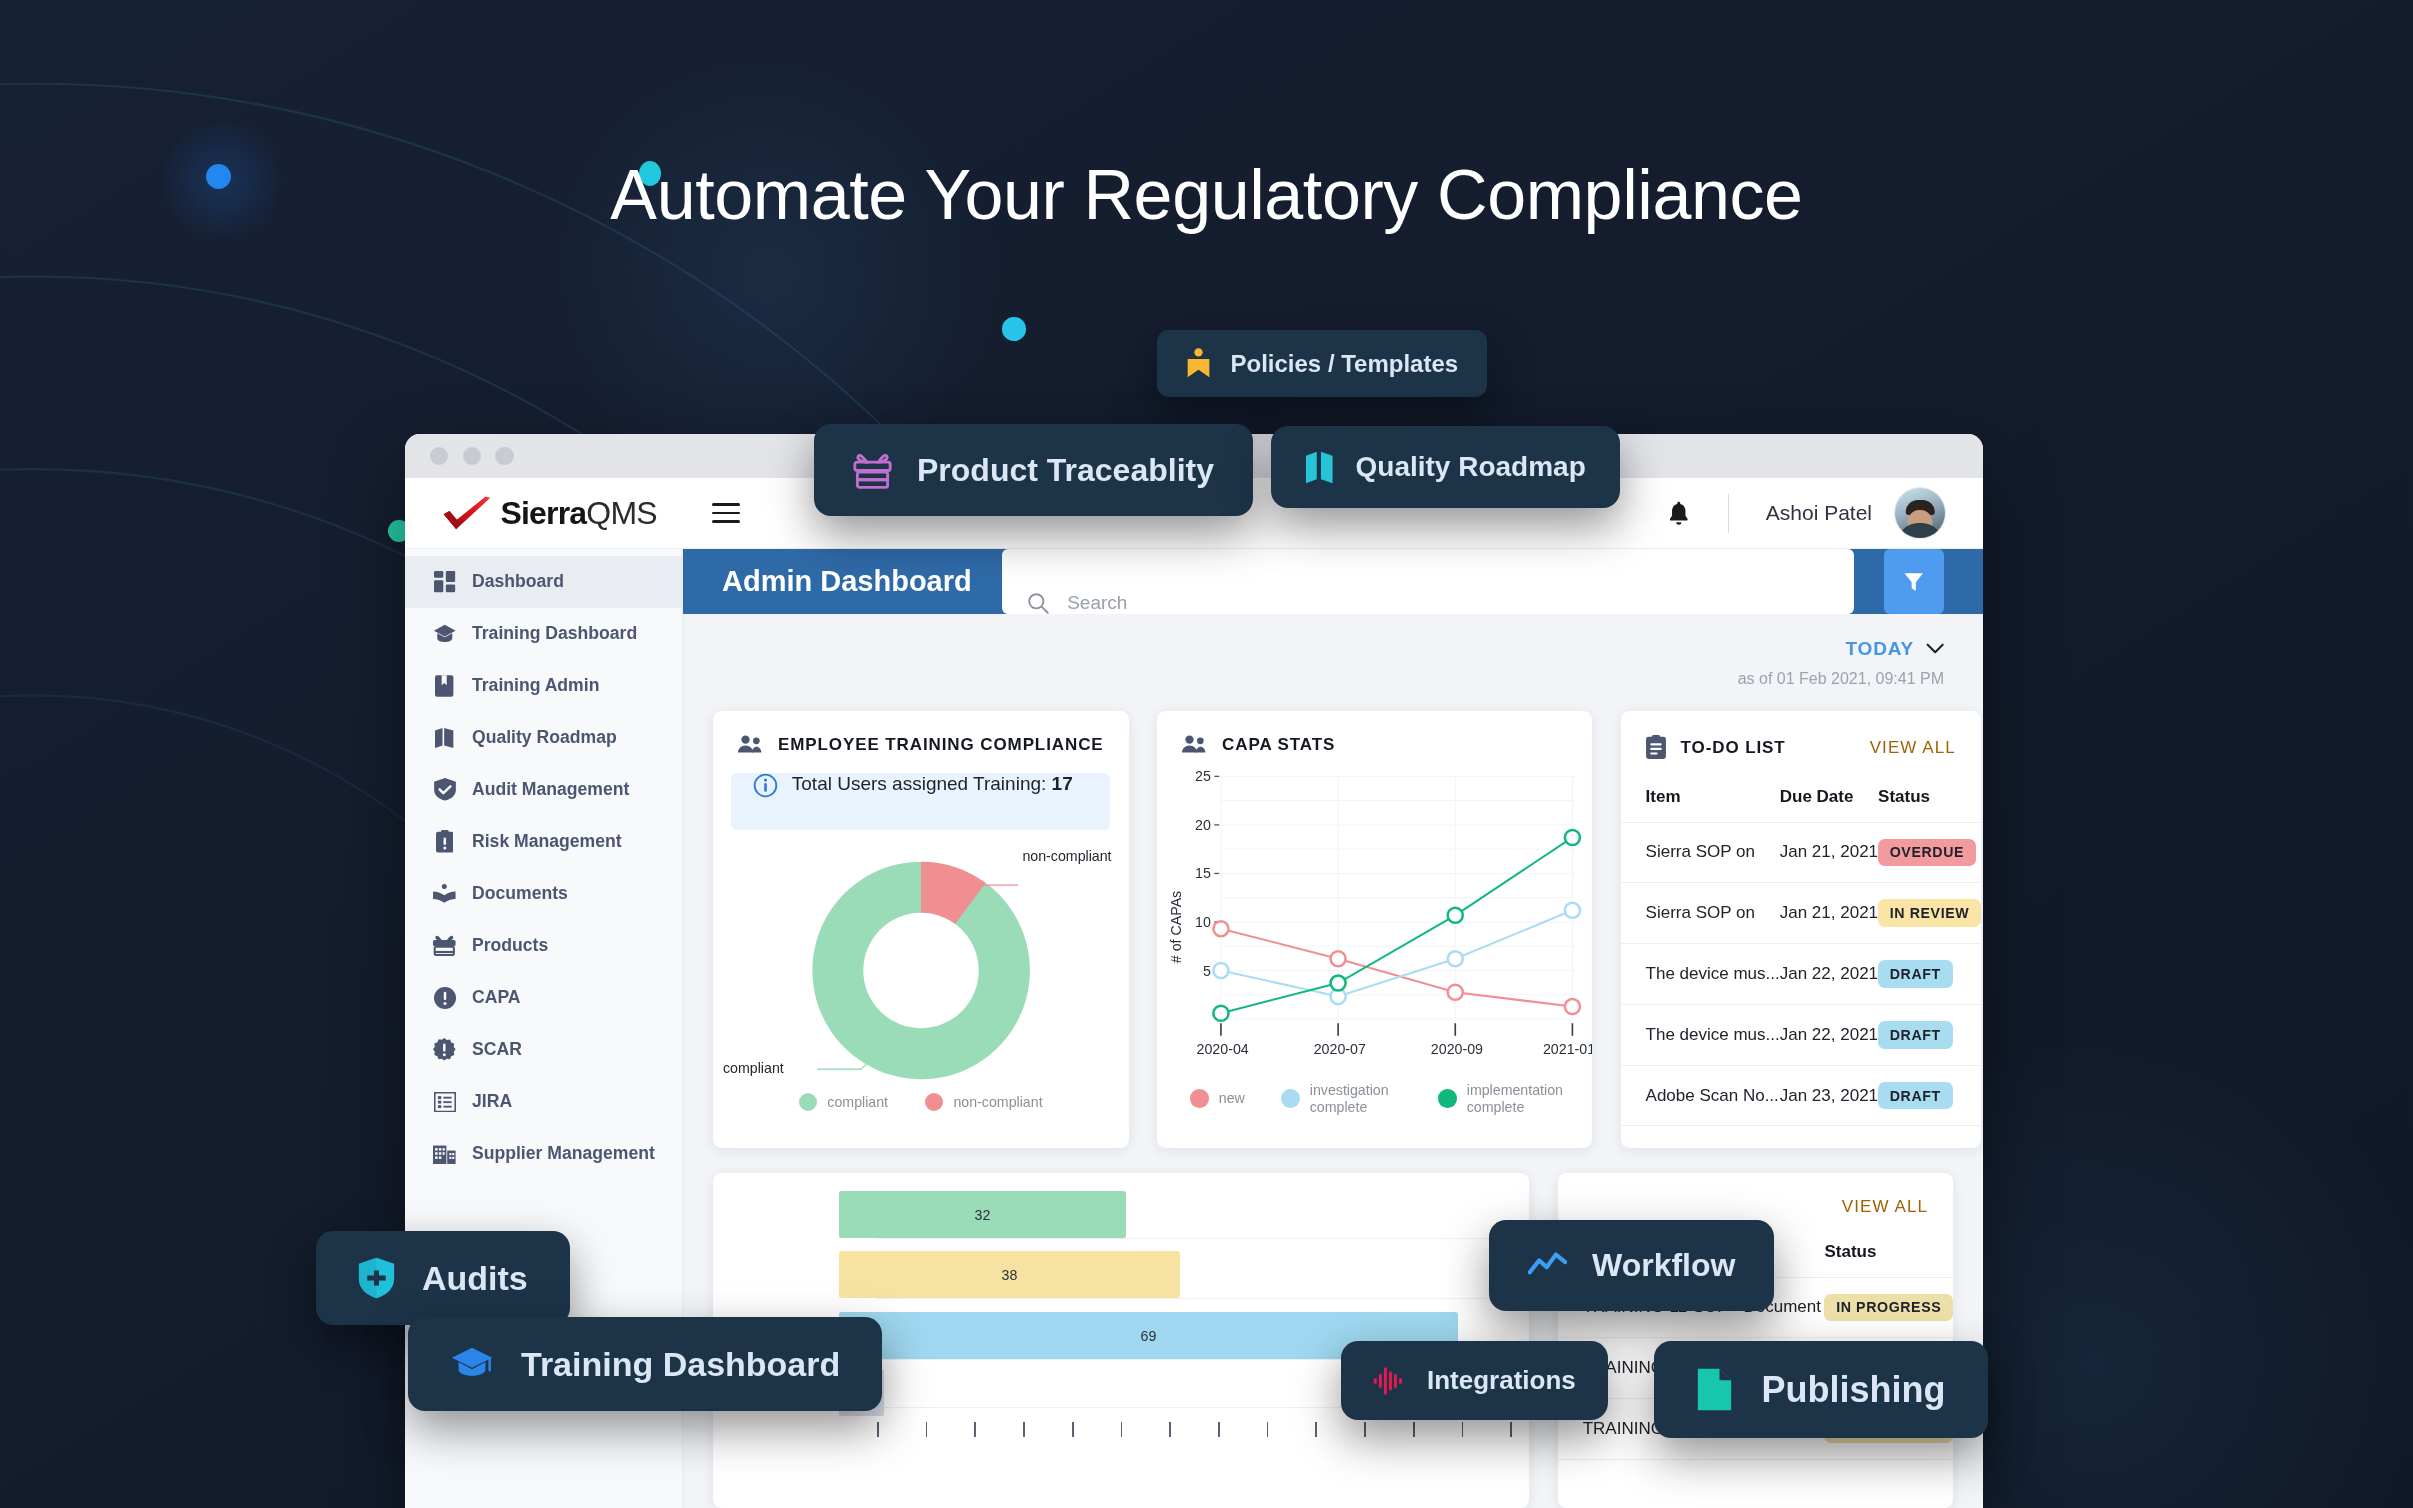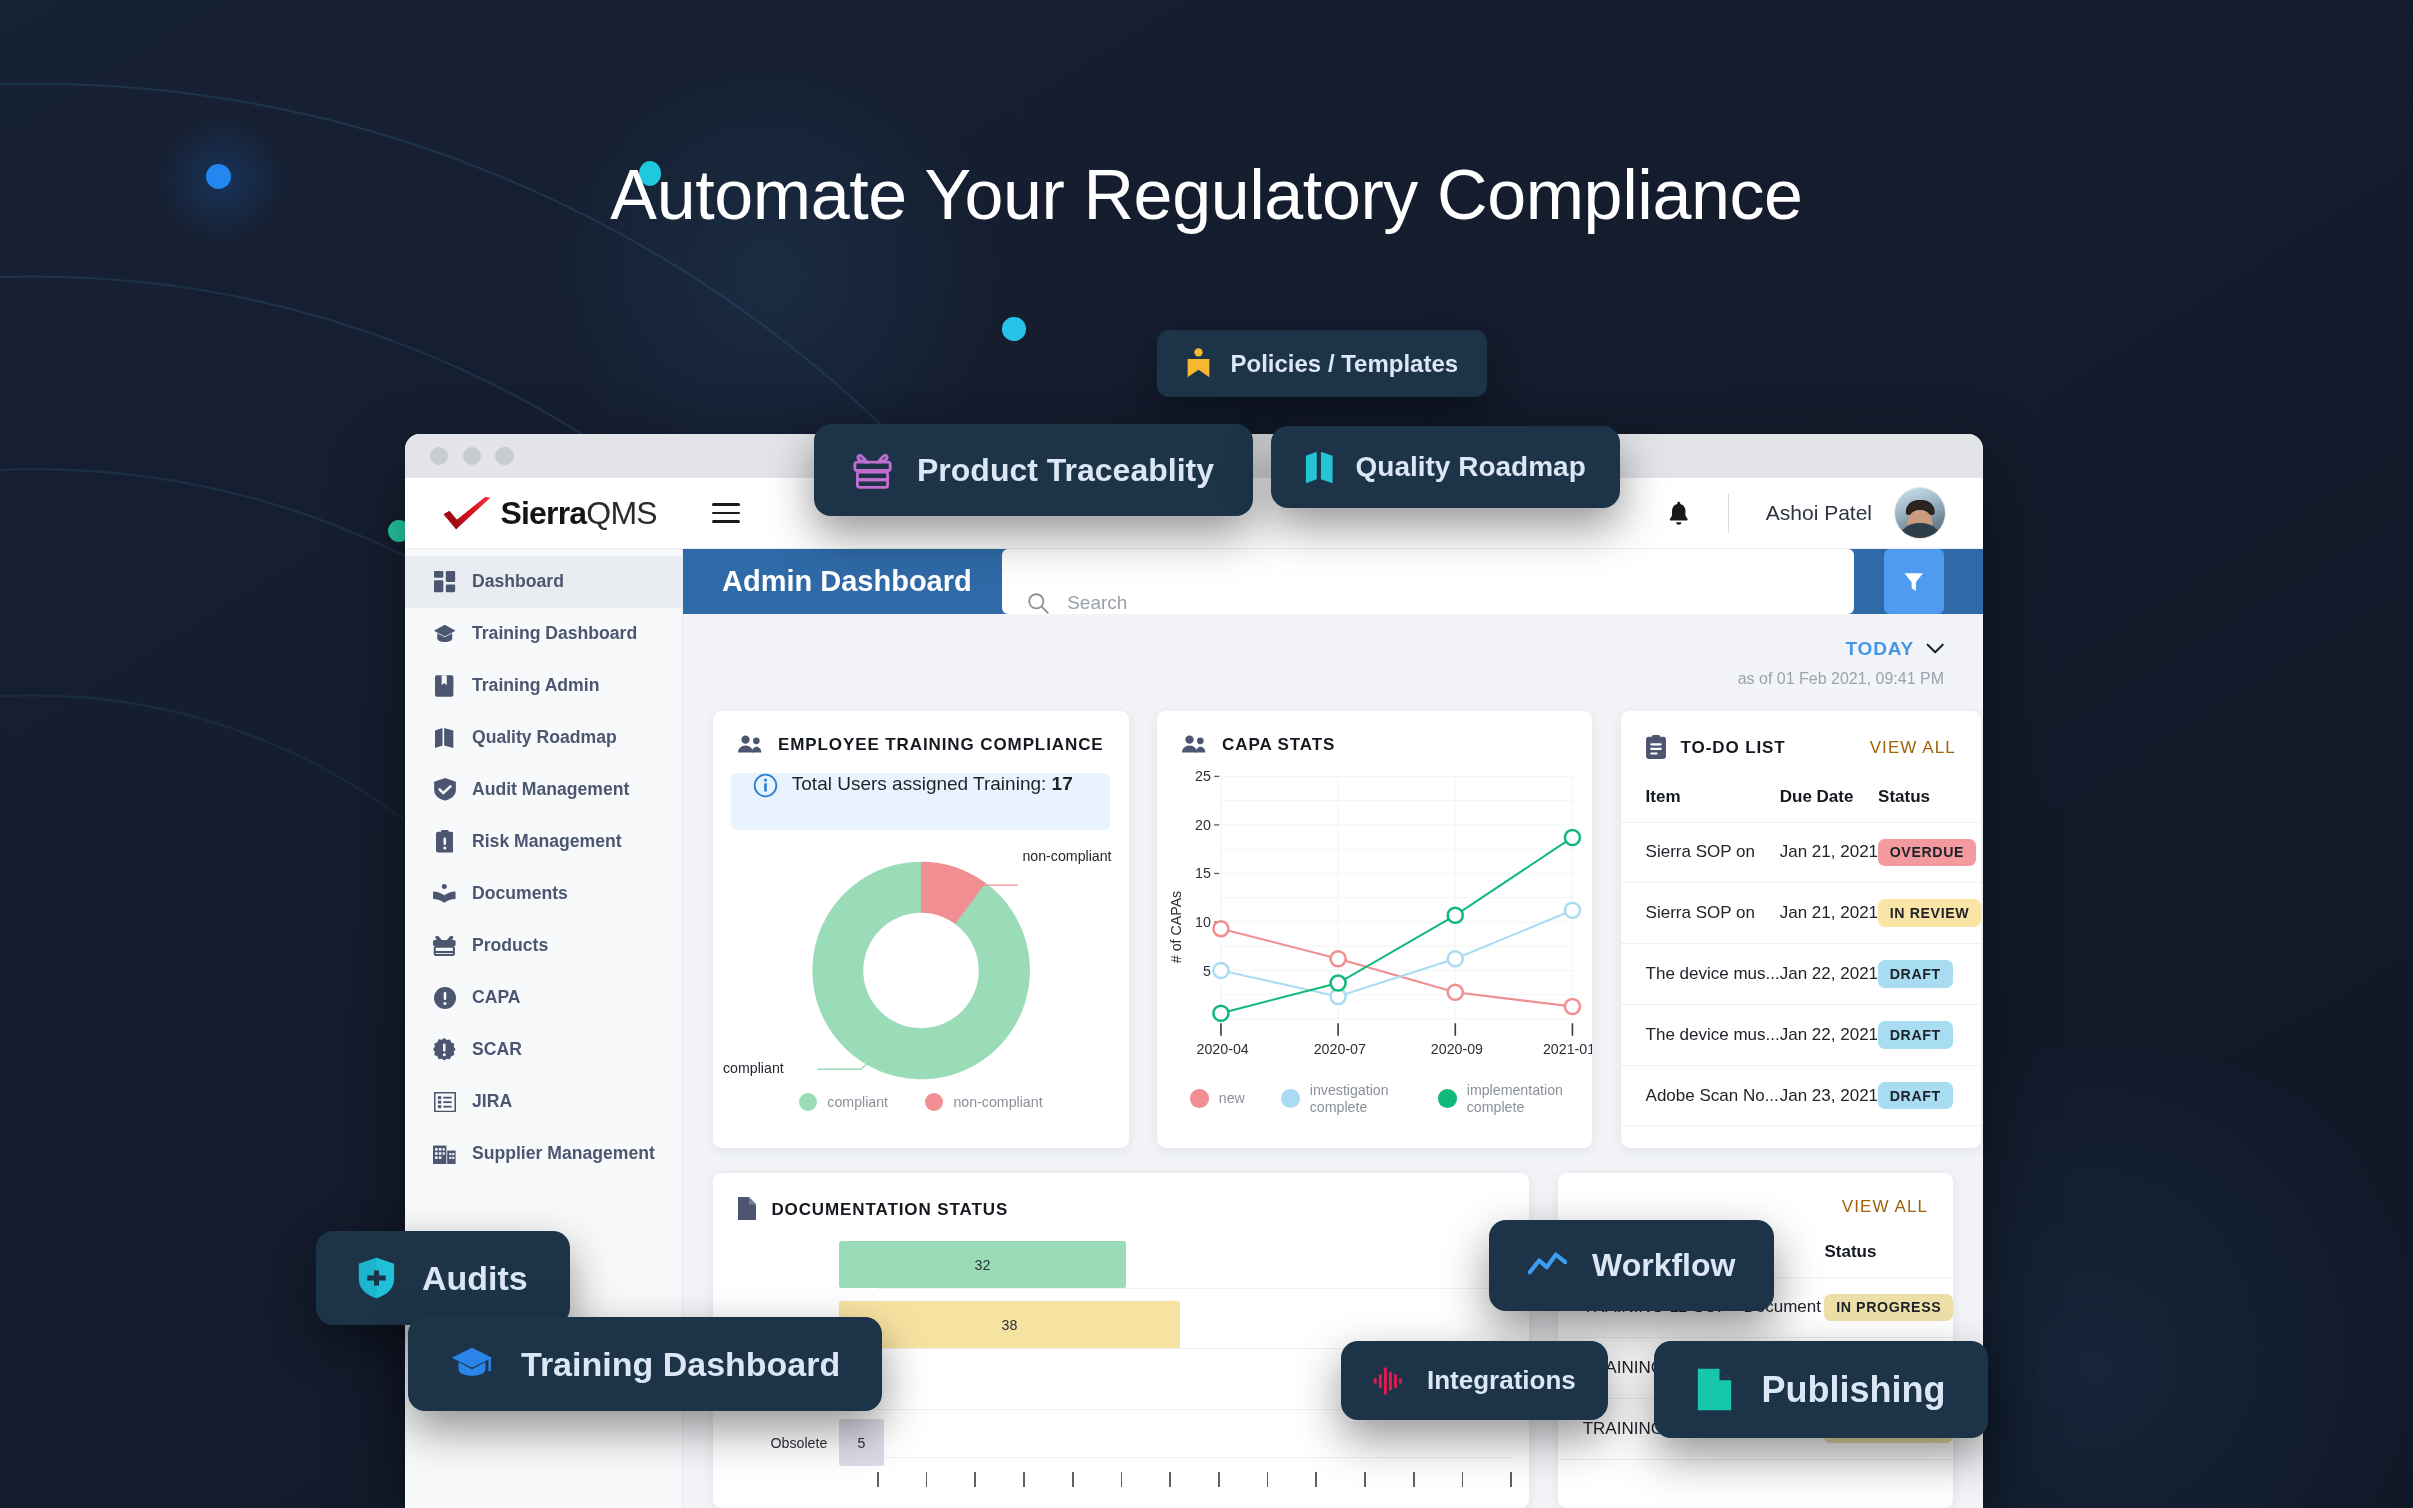--- a/index.html
+++ b/index.html
@@ -664,44 +664,43 @@
                 <td><span class="badge draft">DRAFT</span></td>
               </tr>
             </tbody>
           </table>
         </div>
       </div>
 
       <div id="bottom-row">
 
         <div class="card" id="card-docs">
-          <div class="card-head">
-            <span><svg width="18.4" height="23.5" viewBox="0 0 22 28">
-                  <path d="M0 0h13l9 9v19H0z" fill="#4c5670"></path>
-                  <path d="M13 0l9 9h-9z" fill="#717a92"></path>
-                </svg></span>
-            <span class="card-title">DOCUMENTATION STATUS</span>
-          </div>
 
           <div id="docs-plot">
             <div class="docs-gridline" style="top:47px;"></div>
             <div class="docs-gridline" style="top:107px;"></div>
             <div class="docs-gridline" style="top:168px;"></div>
             <div class="docs-gridline" style="top:216px;"></div>
 
             <div class="docbar-row" style="left:0;top:0;">
               <span class="docbar-label"></span>
               <div class="docbar" style="width:287px;background:#9bdcb8;">
                 <span class="docbar-val">32</span>
               </div>
             </div>
             <div class="docbar-row" style="left:0;top:60px;">
               <span class="docbar-label"></span>
               <div class="docbar" style="width:341px;background:#f7e3a1;">
                 <span class="docbar-val">38</span>
+              </div>
+            </div>
+            <div class="docbar-row" style="left:0;top:121px;">
+              <span class="docbar-label"></span>
+              <div class="docbar" style="width:619px;background:#9ed7ef;">
+                <span class="docbar-val">69</span>
               </div>
             </div>
             <div class="docbar-row" style="left:0;top:178px;">
               <span class="docbar-label">Obsolete</span>
               <div class="docbar" style="width:45px;background:#dcdce8;">
                 <span class="docbar-val">5</span>
               </div>
             </div>
 
             <div id="docs-ticks">

